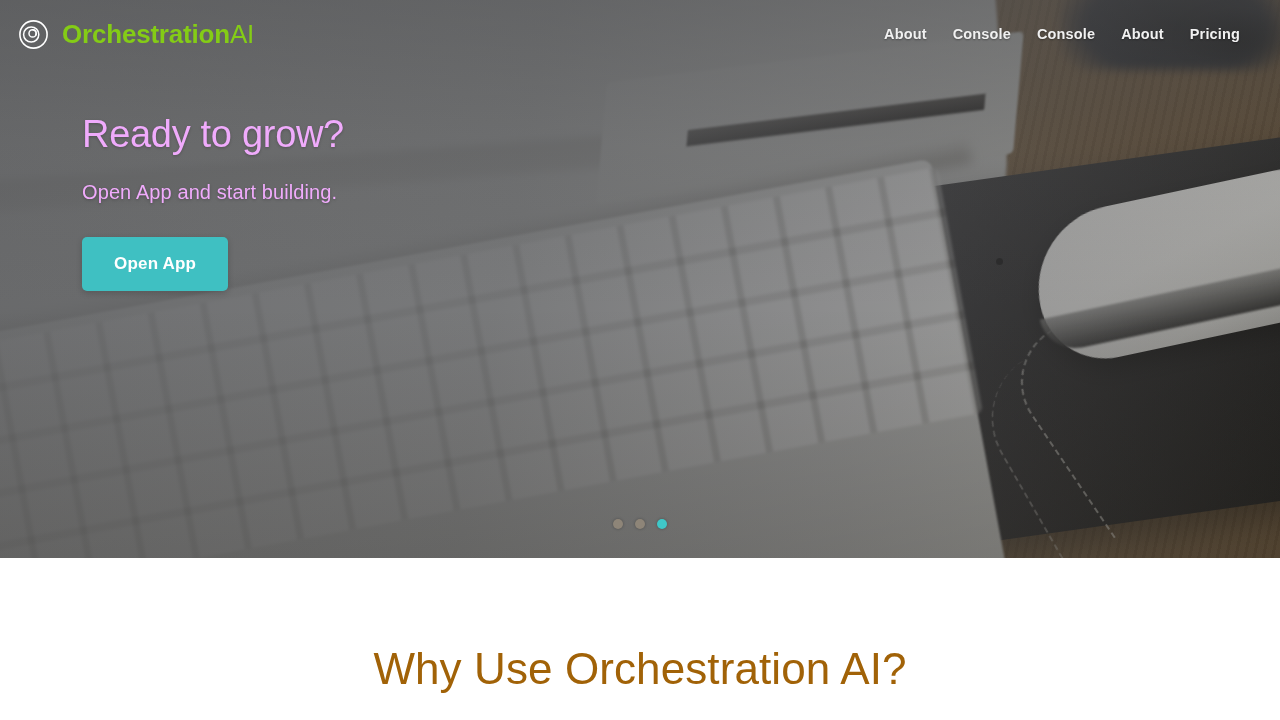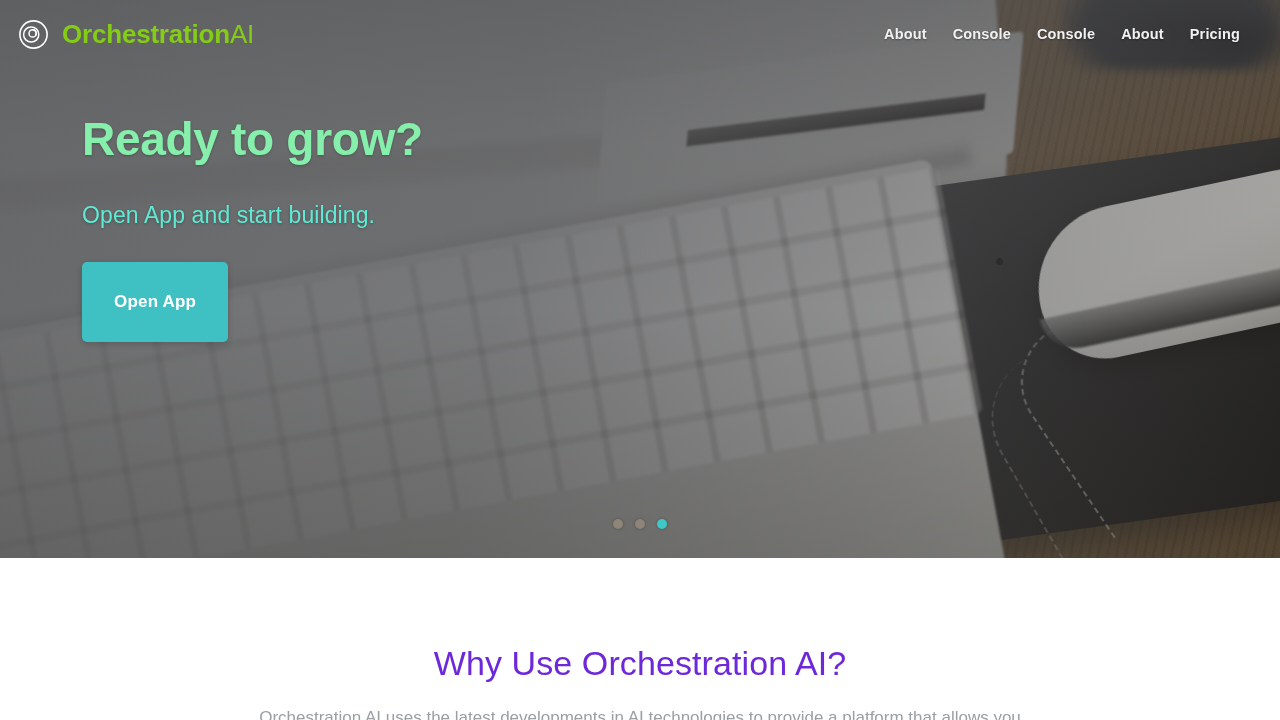--- a/index.html
+++ b/index.html
@@ -232,37 +232,37 @@
     text-shadow:0 1px 2px rgba(0,0,0,.35);
   }
 
   
   .hero-content{
     position:absolute;
     left:82px; top:112px;
     z-index:15;
   }
   .hero-title{
-    font-size:46px; font-weight:bold; color:#86efac;
+    font-size:38px; font-weight:normal; color:#f0abfc;
     line-height:1.18; letter-spacing:-.3px;
     text-shadow:0 1px 3px rgba(0,0,0,.22);
   }
   .hero-sub{
-    margin-top:36px;
-    font-size:23px; font-weight:400; color:#5eead4;
+    margin-top:24px;
+    font-size:20px; font-weight:400; color:#f0abfc;
     letter-spacing:.1px;
     text-shadow:0 1px 3px rgba(0,0,0,.25);
   }
   .cta{
     margin-top:33px;
     display:inline-block;
     background:#3fc0c2;
     color:#ffffff;
     font-size:17px; font-weight:bold;
-    padding:30px 32px;
+    padding:17px 32px;
     border:none; border-radius:5px;
     cursor:pointer;
     letter-spacing:.2px;
     box-shadow:0 2px 6px rgba(0,0,0,.18);
   }
 
   
   .dots{
     position:absolute;
     left:0; right:0; top:519px;
@@ -279,23 +279,23 @@
   
   .section{
     position:absolute;
     top:558px; left:0;
     width:1280px; height:162px;
     background:#ffffff;
     text-align:center;
   }
   .section-title{
     margin-top:86px;
-    font-size:34px;
+    font-size:44px;
     font-weight:300;
-    color:#6d28d9;
+    color:#a16207;
     letter-spacing:.1px;
   }
   .section-body{
     margin-top:22px;
     font-size:17px;
     font-weight:300;
     color:#9a9fa3;
     line-height:1.55;
     max-width:800px;
     margin-left:auto; margin-right:auto;

